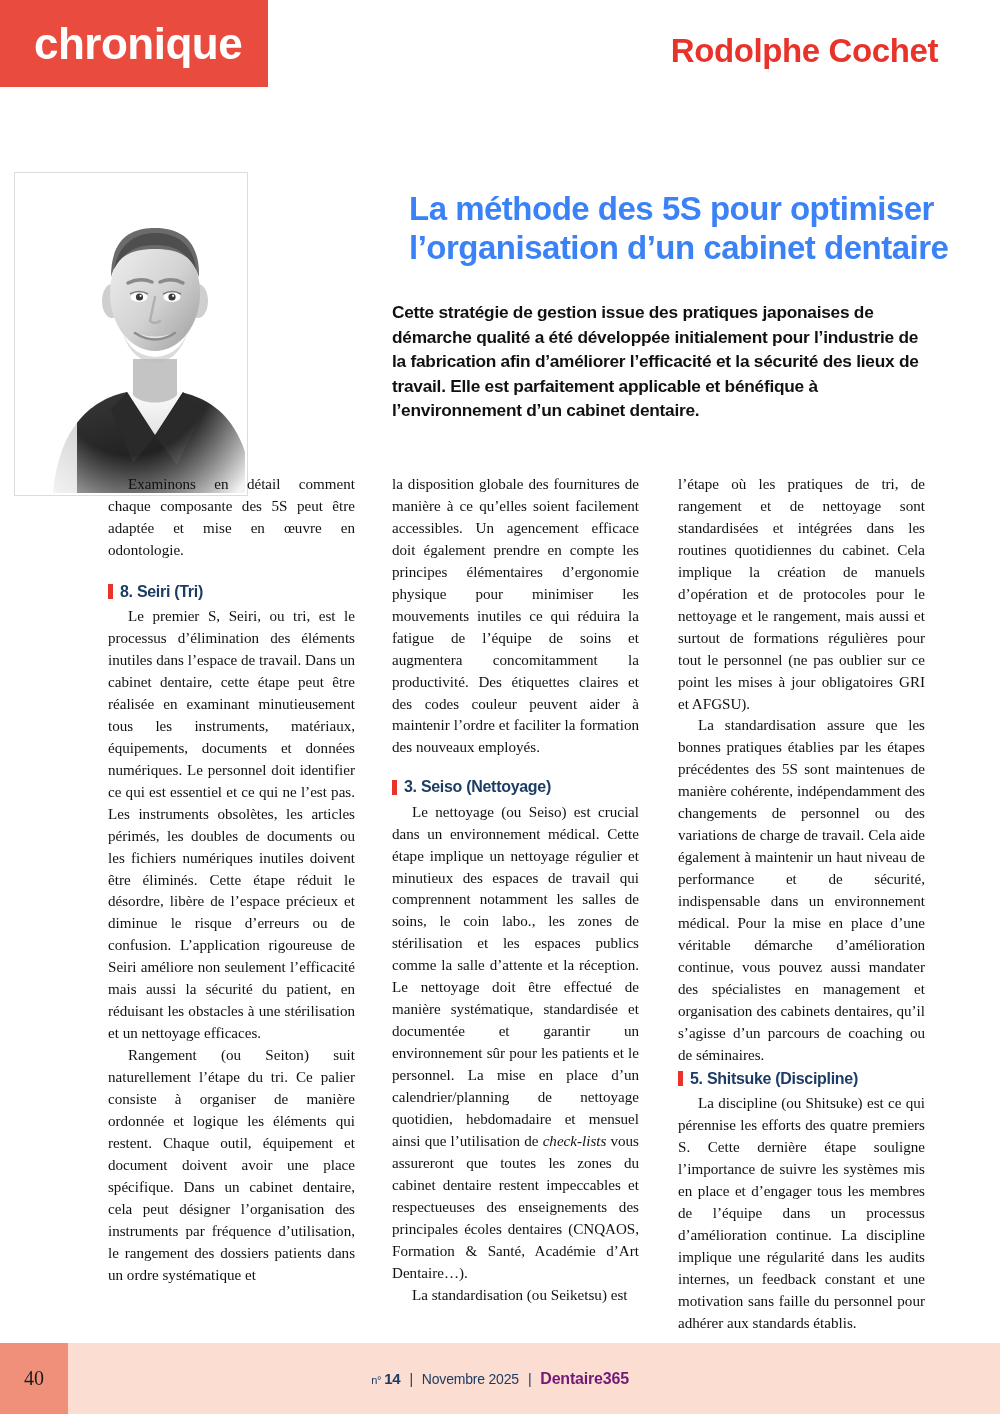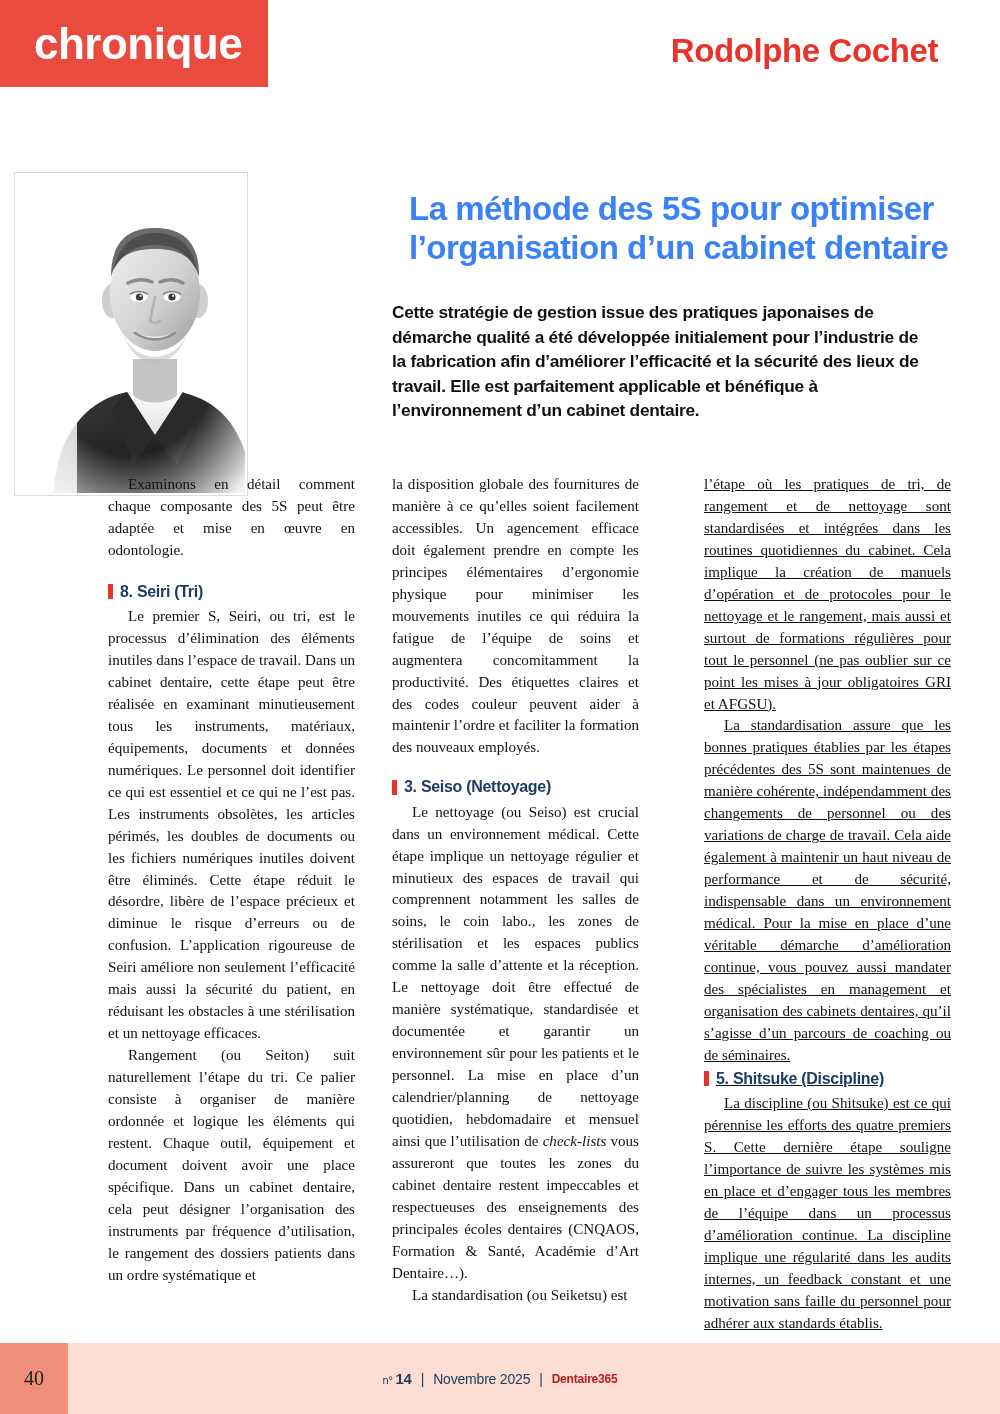--- a/index.html
+++ b/index.html
@@ -107,21 +107,21 @@
     position: absolute;
     top: 0;
     width: 247px;
     font-size: 15.1px;
     line-height: 1.455;
     text-align: justify;
     color: #111111;
   }
   .col-1 { left: 108px; }
   .col-2 { left: 392px; }
-  .col-3 { left: 704px; text-decoration: underline; }
+  .col-3 { left: 678px; }
 
   .col p {
     margin: 0;
     text-indent: 20px;
     hyphens: auto;
     -webkit-hyphens: auto;
   }
   .col p.no-indent { text-indent: 0; }
 
   .sec-head {
@@ -184,21 +184,21 @@
     justify-content: center;
     gap: 9px;
     font-family: "Liberation Sans", sans-serif;
     font-size: 14px;
     color: #1D3C64;
     letter-spacing: -0.2px;
   }
   .footer-center .issue-no { font-size: 11px; }
   .footer-center .issue-no b { font-size: 15px; }
   .footer-sep { color: #1D3C64; font-weight: 300; }
-  .footer-brand { font-weight: bold; font-size: 12px; color: #b91c1c; text-align: right; }
+  .footer-brand { font-weight: bold; font-size: 16px; color: #701a75; text-align: right; }
 </style>
 </head>
 <body>
 
 <div class="masthead">
   <div class="chronique-tag">
     <span>chronique</span>
   </div>
   <div class="author-name">Rodolphe Cochet</div>
 </div>

